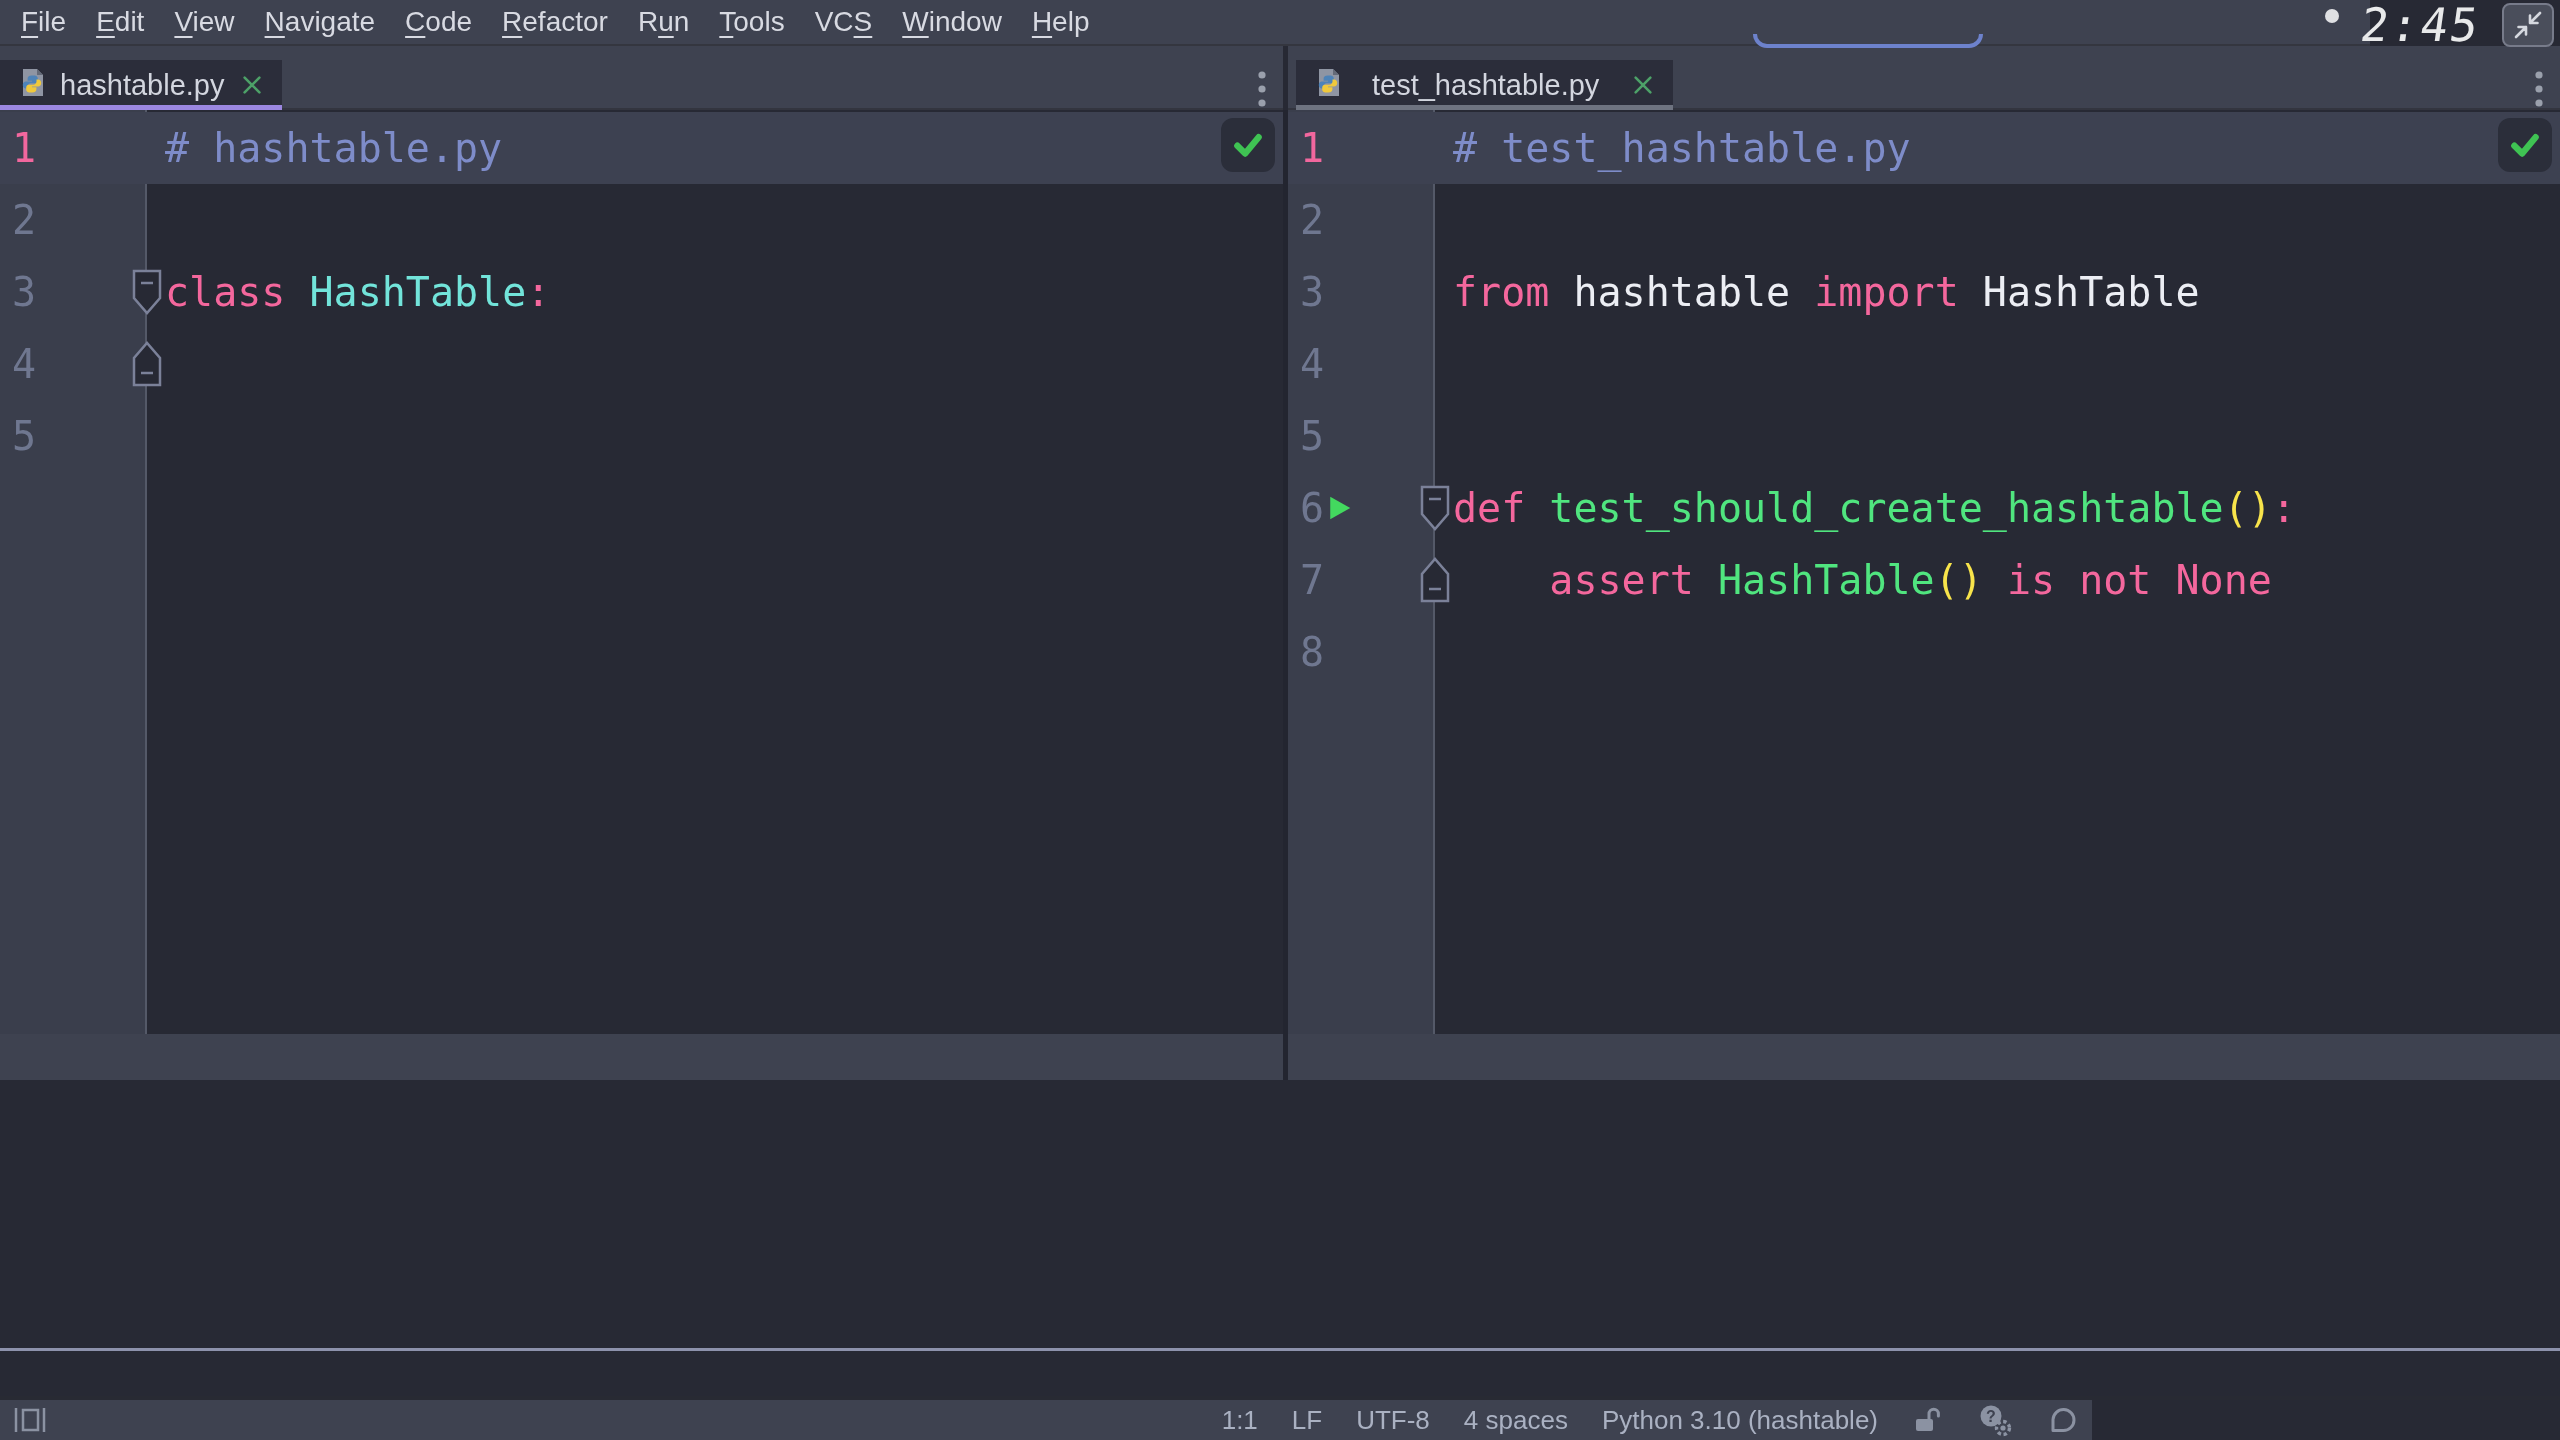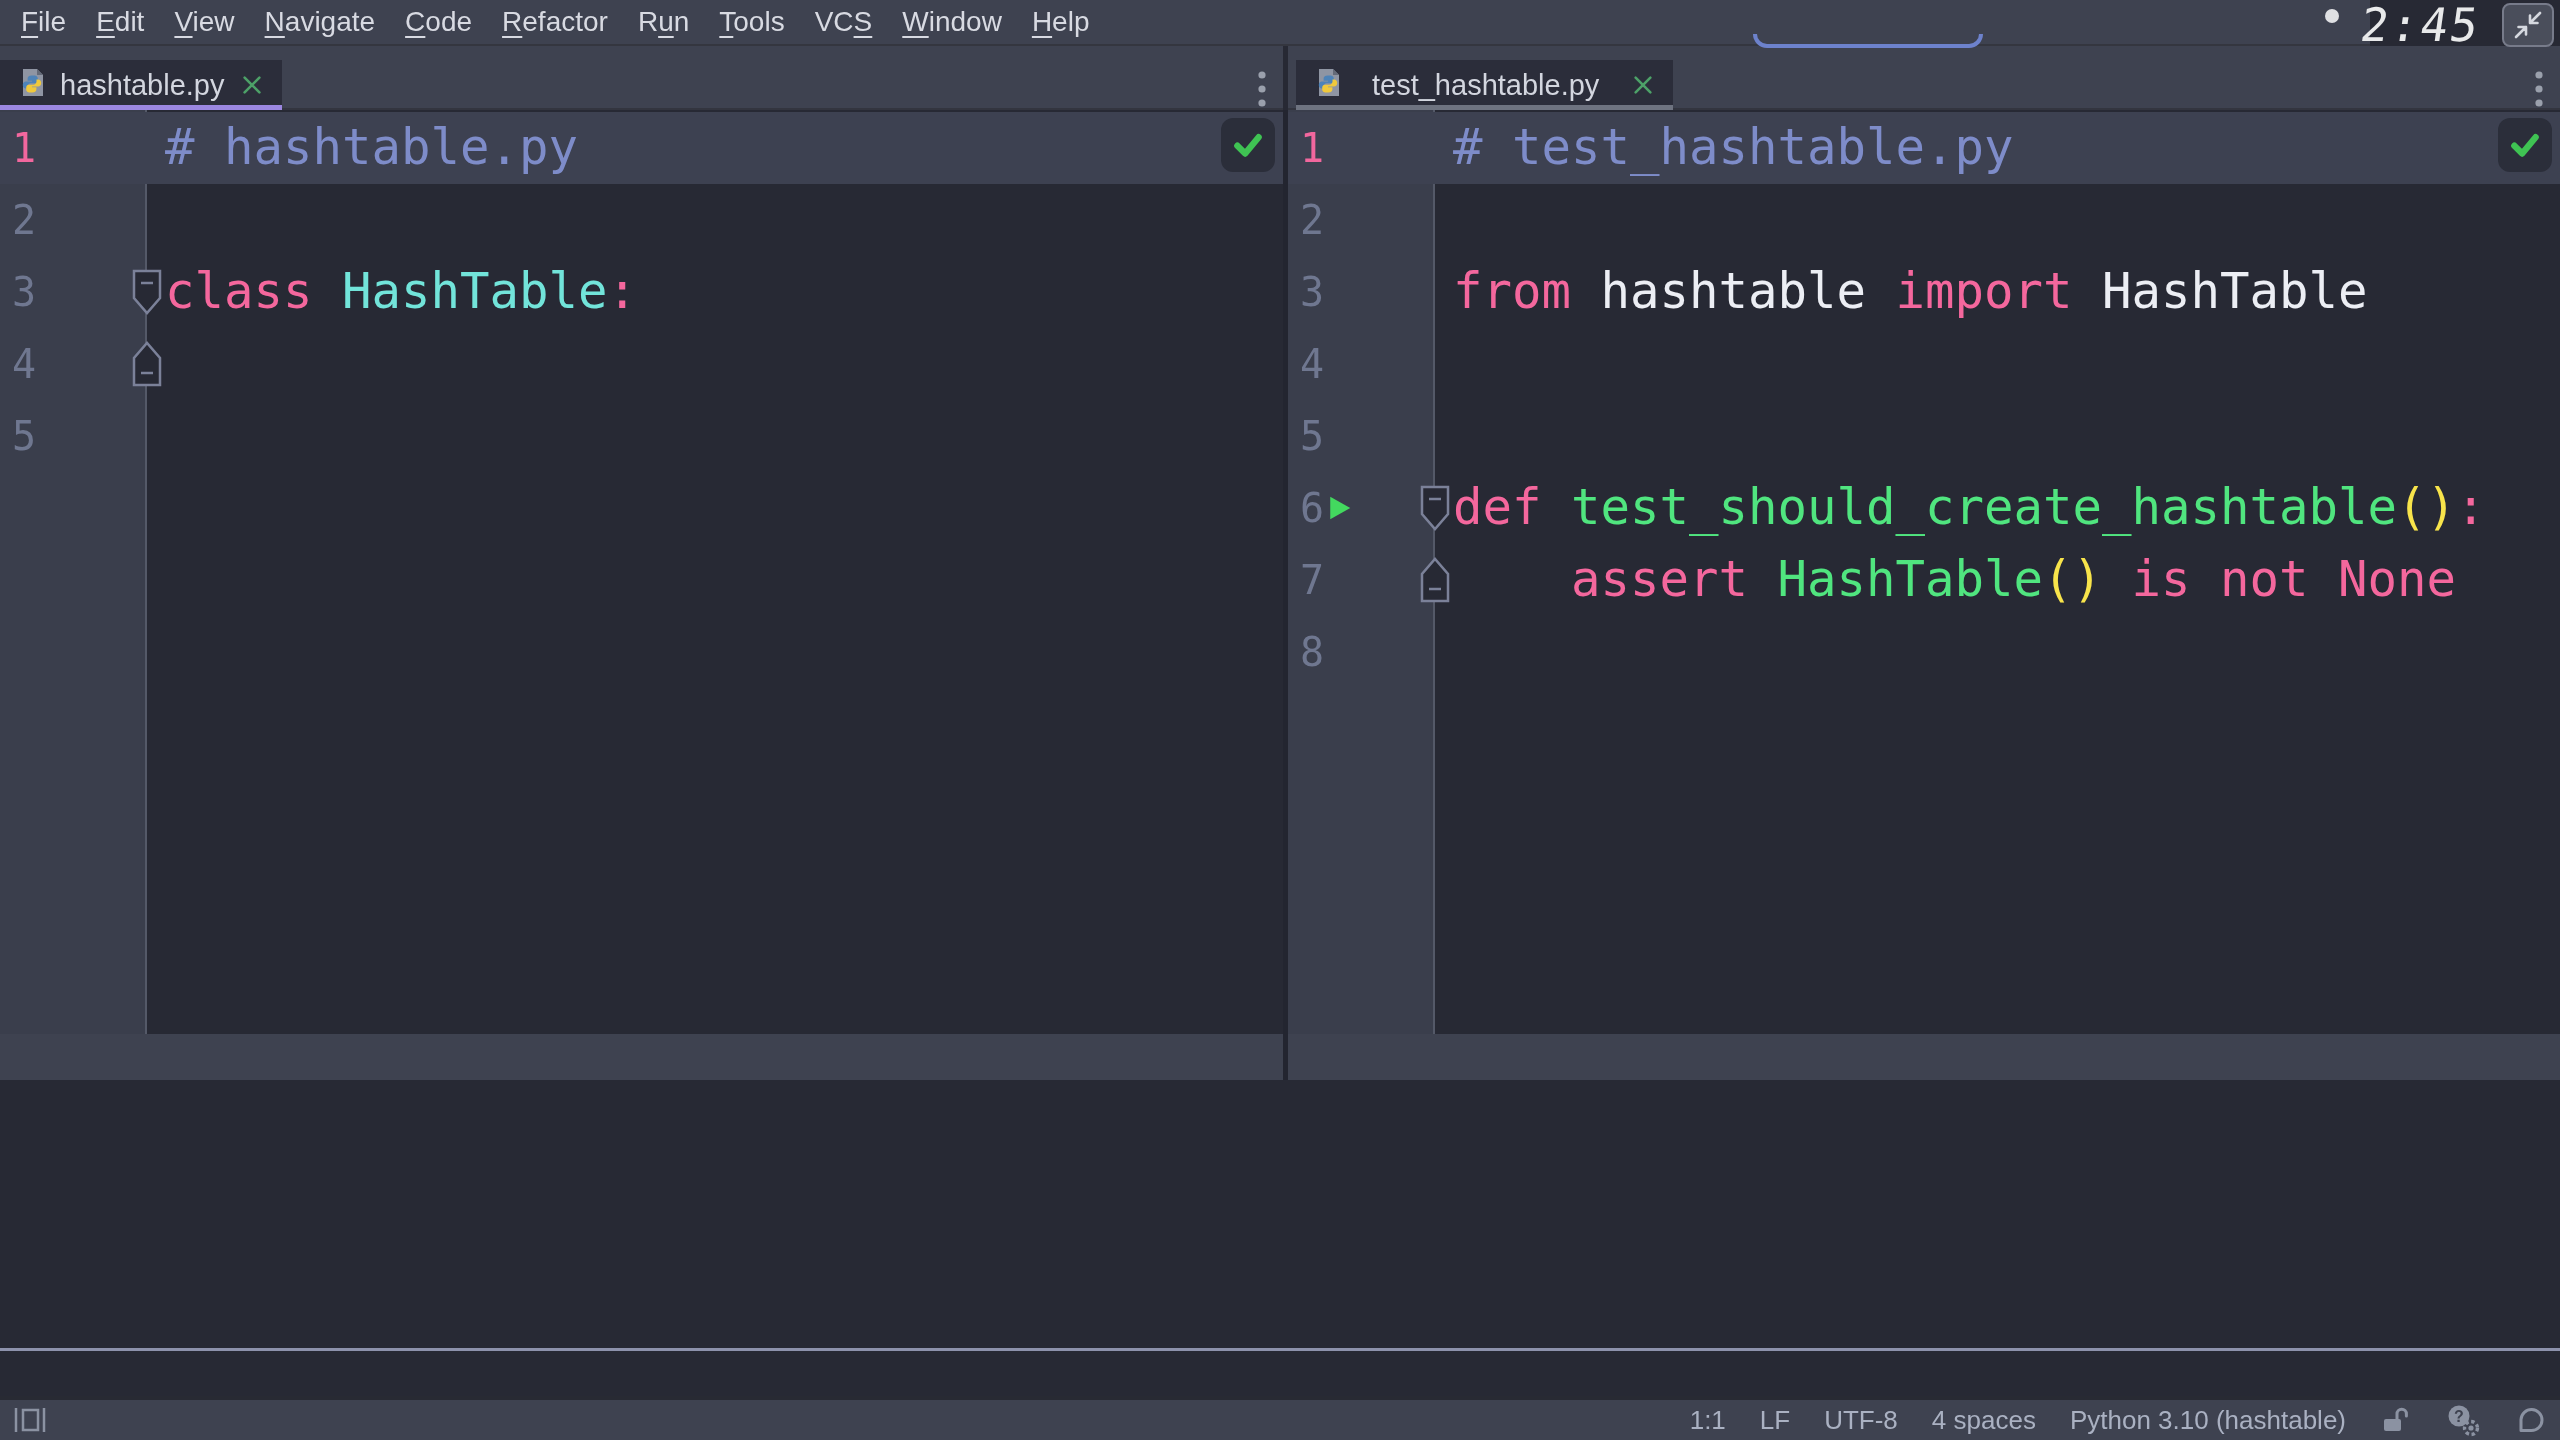--- a/index.html
+++ b/index.html
@@ -53,31 +53,31 @@
   .rows { position:relative; z-index:1; padding-top:2px; }
   .row { display:flex; height:72px; }
   .row.current { background:var(--current_line); }
   .gutter-cell { position:relative; width:147px; flex:0 0 147px; }
   .lnum { position:absolute; left:12px; top:0; line-height:72px;
     font-family:"DejaVu Sans Mono",monospace; font-size:40px; color:var(--line_number); }
   .lnum.current { color:var(--line_number_current); }
   .run-icon { position:absolute; left:36px; top:50%; transform:translateY(-50%); line-height:0; }
   .fold-icon { position:absolute; left:130px; top:50%; transform:translateY(-50%); line-height:0; z-index:2; }
   .code-cell { flex:1; padding-left:18px; white-space:pre; line-height:72px;
-    font-family:"DejaVu Sans Mono",monospace; font-size:49px; color:var(--plain); }
+    font-family:"DejaVu Sans Mono",monospace; font-size:40px; color:var(--plain); }
   .tk-comment { color:var(--comment); } .tk-keyword { color:var(--keyword); }
   .tk-classname { color:var(--classname); } .tk-function { color:var(--function); }
   .tk-paren { color:var(--paren); } .tk-plain { color:var(--plain); }
   .inspection { position:absolute; top:8px; right:8px; width:54px; height:54px;
     border-radius:12px; background:#2b2e3a; display:flex; align-items:center; justify-content:center; z-index:3; }
   .bottomstrip { position:absolute; left:0; right:0; bottom:0; height:46px; background:var(--chrome); }
 
   
   #status-sep { position:absolute; left:0; top:1396px; width:2560px; height:4px; background:#282a33; }
-  #statusbar { position:absolute; left:0; top:1400px; width:2560px; height:40px;
+  #statusbar { position:absolute; left:0; top:1400px; width:2092px; height:40px;
     background:var(--chrome); display:flex; align-items:center; }
   .sb-left { margin-left:12px; display:flex; align-items:center; }
   .sb-right { margin-left:auto; display:flex; align-items:center; gap:34px; padding-right:16px; }
   .sb-item { color:var(--status_text); font-size:26px; cursor:default; }
   .sb-icon { display:flex; align-items:center; }
 </style>
 </head>
 <body>
 
 <div id="app">

